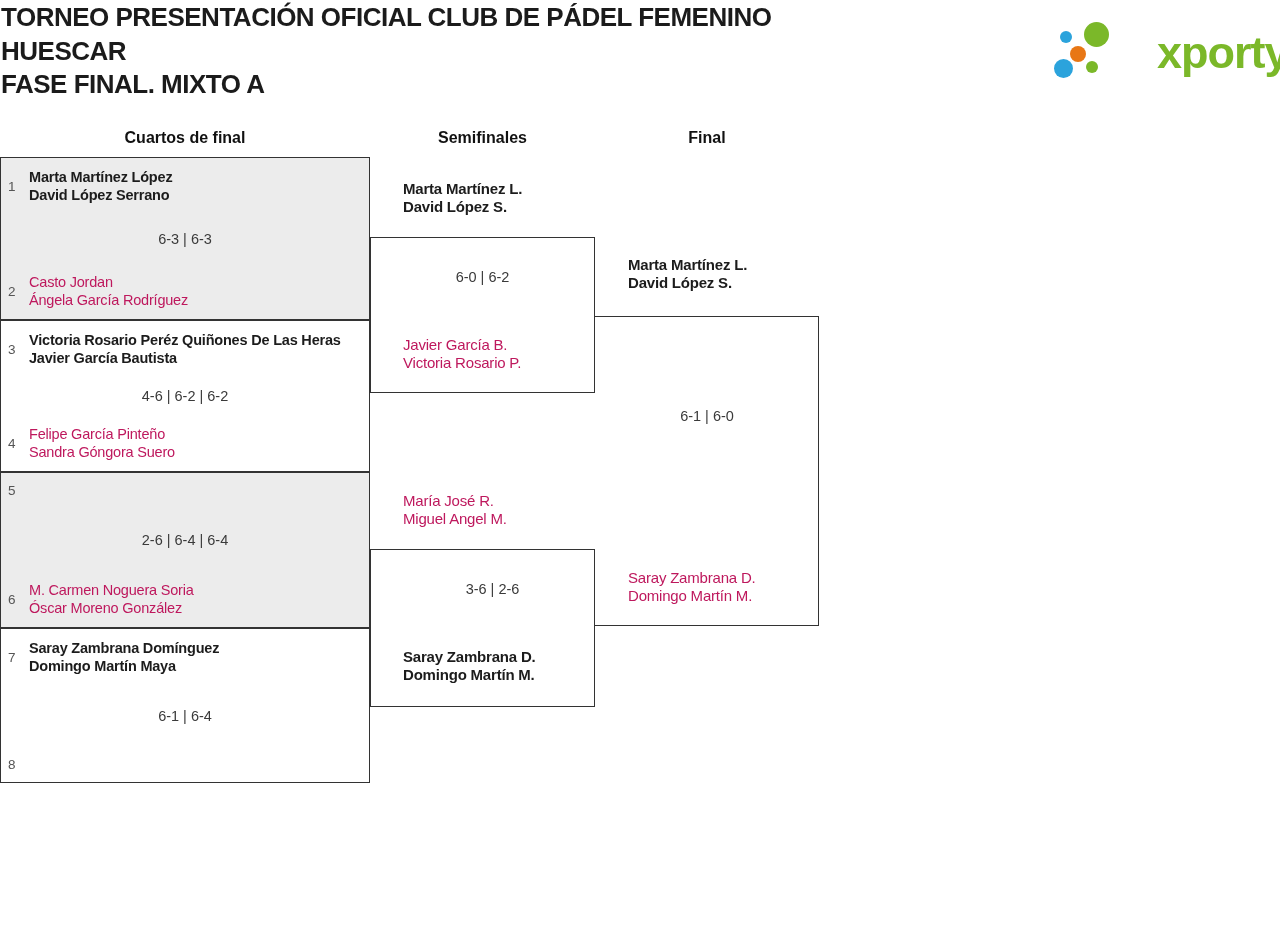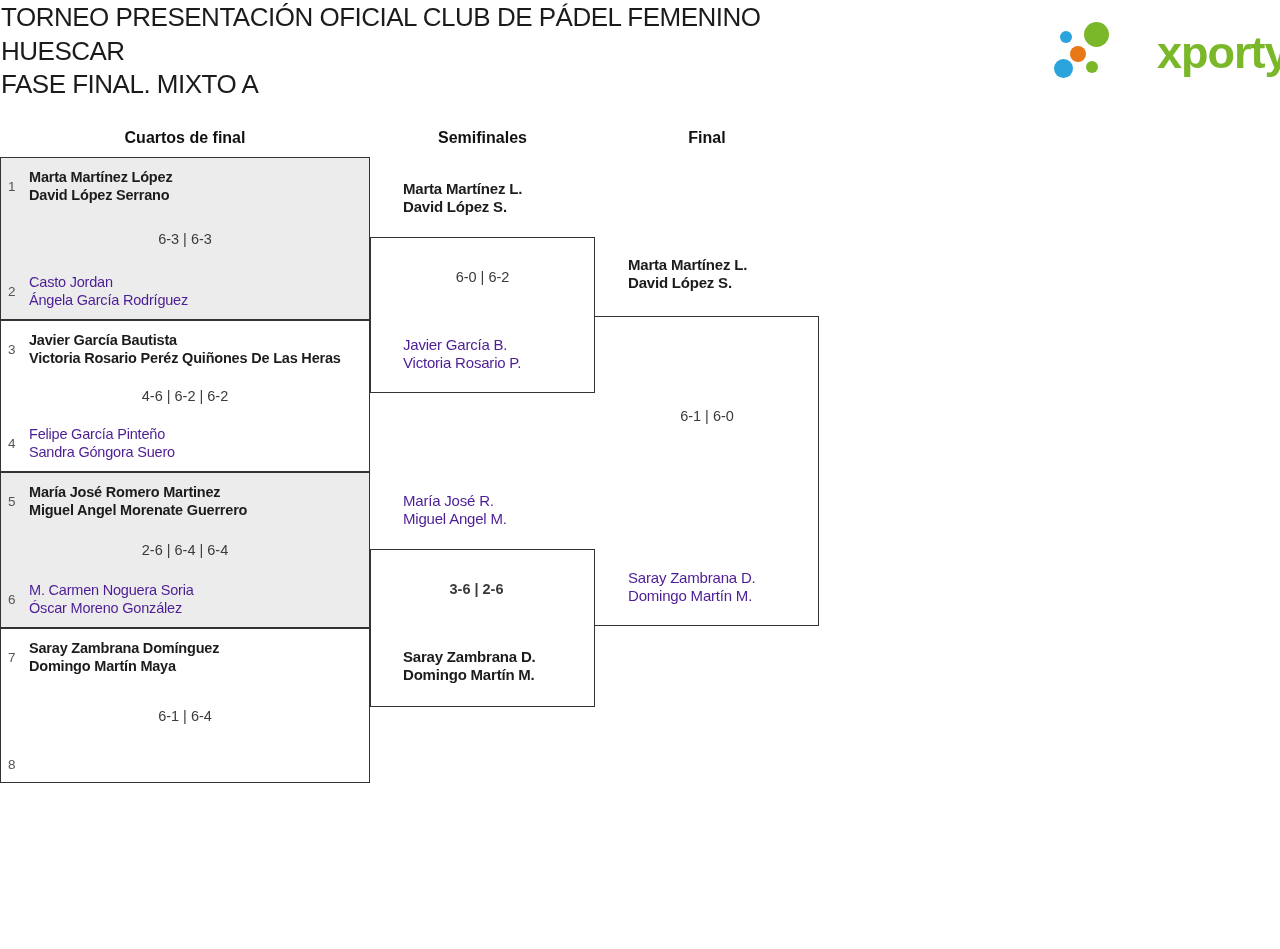--- a/index.html
+++ b/index.html
@@ -15,21 +15,21 @@
     background: #fff;
     overflow: hidden;
   }
 
   
   .title {
     position: absolute;
     left: 1px; top: 1px;
     width: 900px;
     font-size: 26px;
-    font-weight: 400;
+    font-weight: 700;
     line-height: 33.5px;
     letter-spacing: -0.5px;
     color: #1b1b1b;
   }
 
   
   .logo-dot { position: absolute; border-radius: 50%; }
   .dot-blue-sm   { left: 1060px; top: 31px; width: 12px; height: 12px; background: var(--logo-blue); }
   .dot-green-lg  { left: 1084px; top: 22px; width: 25px; height: 25px; background: var(--logo-green); }
   .dot-orange    { left: 1070px; top: 46px; width: 16px; height: 16px; background: var(--logo-orange); }
@@ -86,21 +86,21 @@
     flex: none;
   }
   .names {
     font-size: 14.5px;
     line-height: 18px;
     letter-spacing: -0.2px;
     white-space: nowrap;
   }
   .names .nl { display: block; }
   .winner { font-weight: 700; color: #1c1c1c; }
-  .loser  { font-weight: 400; color: #4c1d95; }
+  .loser  { font-weight: 400; color: #be185d; }
 
   .score {
     text-align: center;
     font-size: 14.5px;
     color: #3a3a3a;
     width: 100%;
   }
 
   
   .sf-box {
@@ -138,21 +138,21 @@
   .f-t1   { left: 602px; top: 256px; }
   .f-t2   { left: 602px; top: 569px; }
 
   .adv-score {
     position: absolute;
     text-align: center;
     font-size: 14.5px;
     color: #3a3a3a;
   }
   .sf1-score { left: 370px; width: 225px; top: 269px; }
-  .sf2-score { left: 354px; width: 245px; top: 581px; font-weight: bold; }
+  .sf2-score { left: 370px; width: 245px; top: 581px; }
   .f-score   { left: 595px; width: 224px; top: 408px; }
 </style>
 </head>
 <body>
 
 <div class="page">
 
   <div class="title">
     <div>TORNEO PRESENTACIÓN OFICIAL CLUB DE PÁDEL FEMENINO</div>
     <div>HUESCAR</div>
@@ -187,41 +187,37 @@
         <span class="nl">Casto Jordan</span>
         <span class="nl">Ángela García Rodríguez</span>
       </span>
     </div>
   </div>
 
   <div class="qf-box qf2">
     <div class="team-row">
       <span class="seed">3</span>
       <span class="names winner">
+        <span class="nl">Victoria Rosario Peréz Quiñones De Las Heras</span>
         <span class="nl">Javier García Bautista</span>
-        <span class="nl">Victoria Rosario Peréz Quiñones De Las Heras</span>
       </span>
     </div>
     <div class="score">4-6 | 6-2 | 6-2</div>
     <div class="team-row">
       <span class="seed">4</span>
       <span class="names loser">
         <span class="nl">Felipe García Pinteño</span>
         <span class="nl">Sandra Góngora Suero</span>
       </span>
     </div>
   </div>
 
   <div class="qf-box qf3 shaded">
     <div class="team-row">
       <span class="seed">5</span>
-      <span class="names winner">
-        <span class="nl">María José Romero Martinez</span>
-        <span class="nl">Miguel Angel Morenate Guerrero</span>
-      </span>
     </div>
     <div class="score">2-6 | 6-4 | 6-4</div>
     <div class="team-row">
       <span class="seed">6</span>
       <span class="names loser">
         <span class="nl">M. Carmen Noguera Soria</span>
         <span class="nl">Óscar Moreno González</span>
       </span>
     </div>
   </div>

